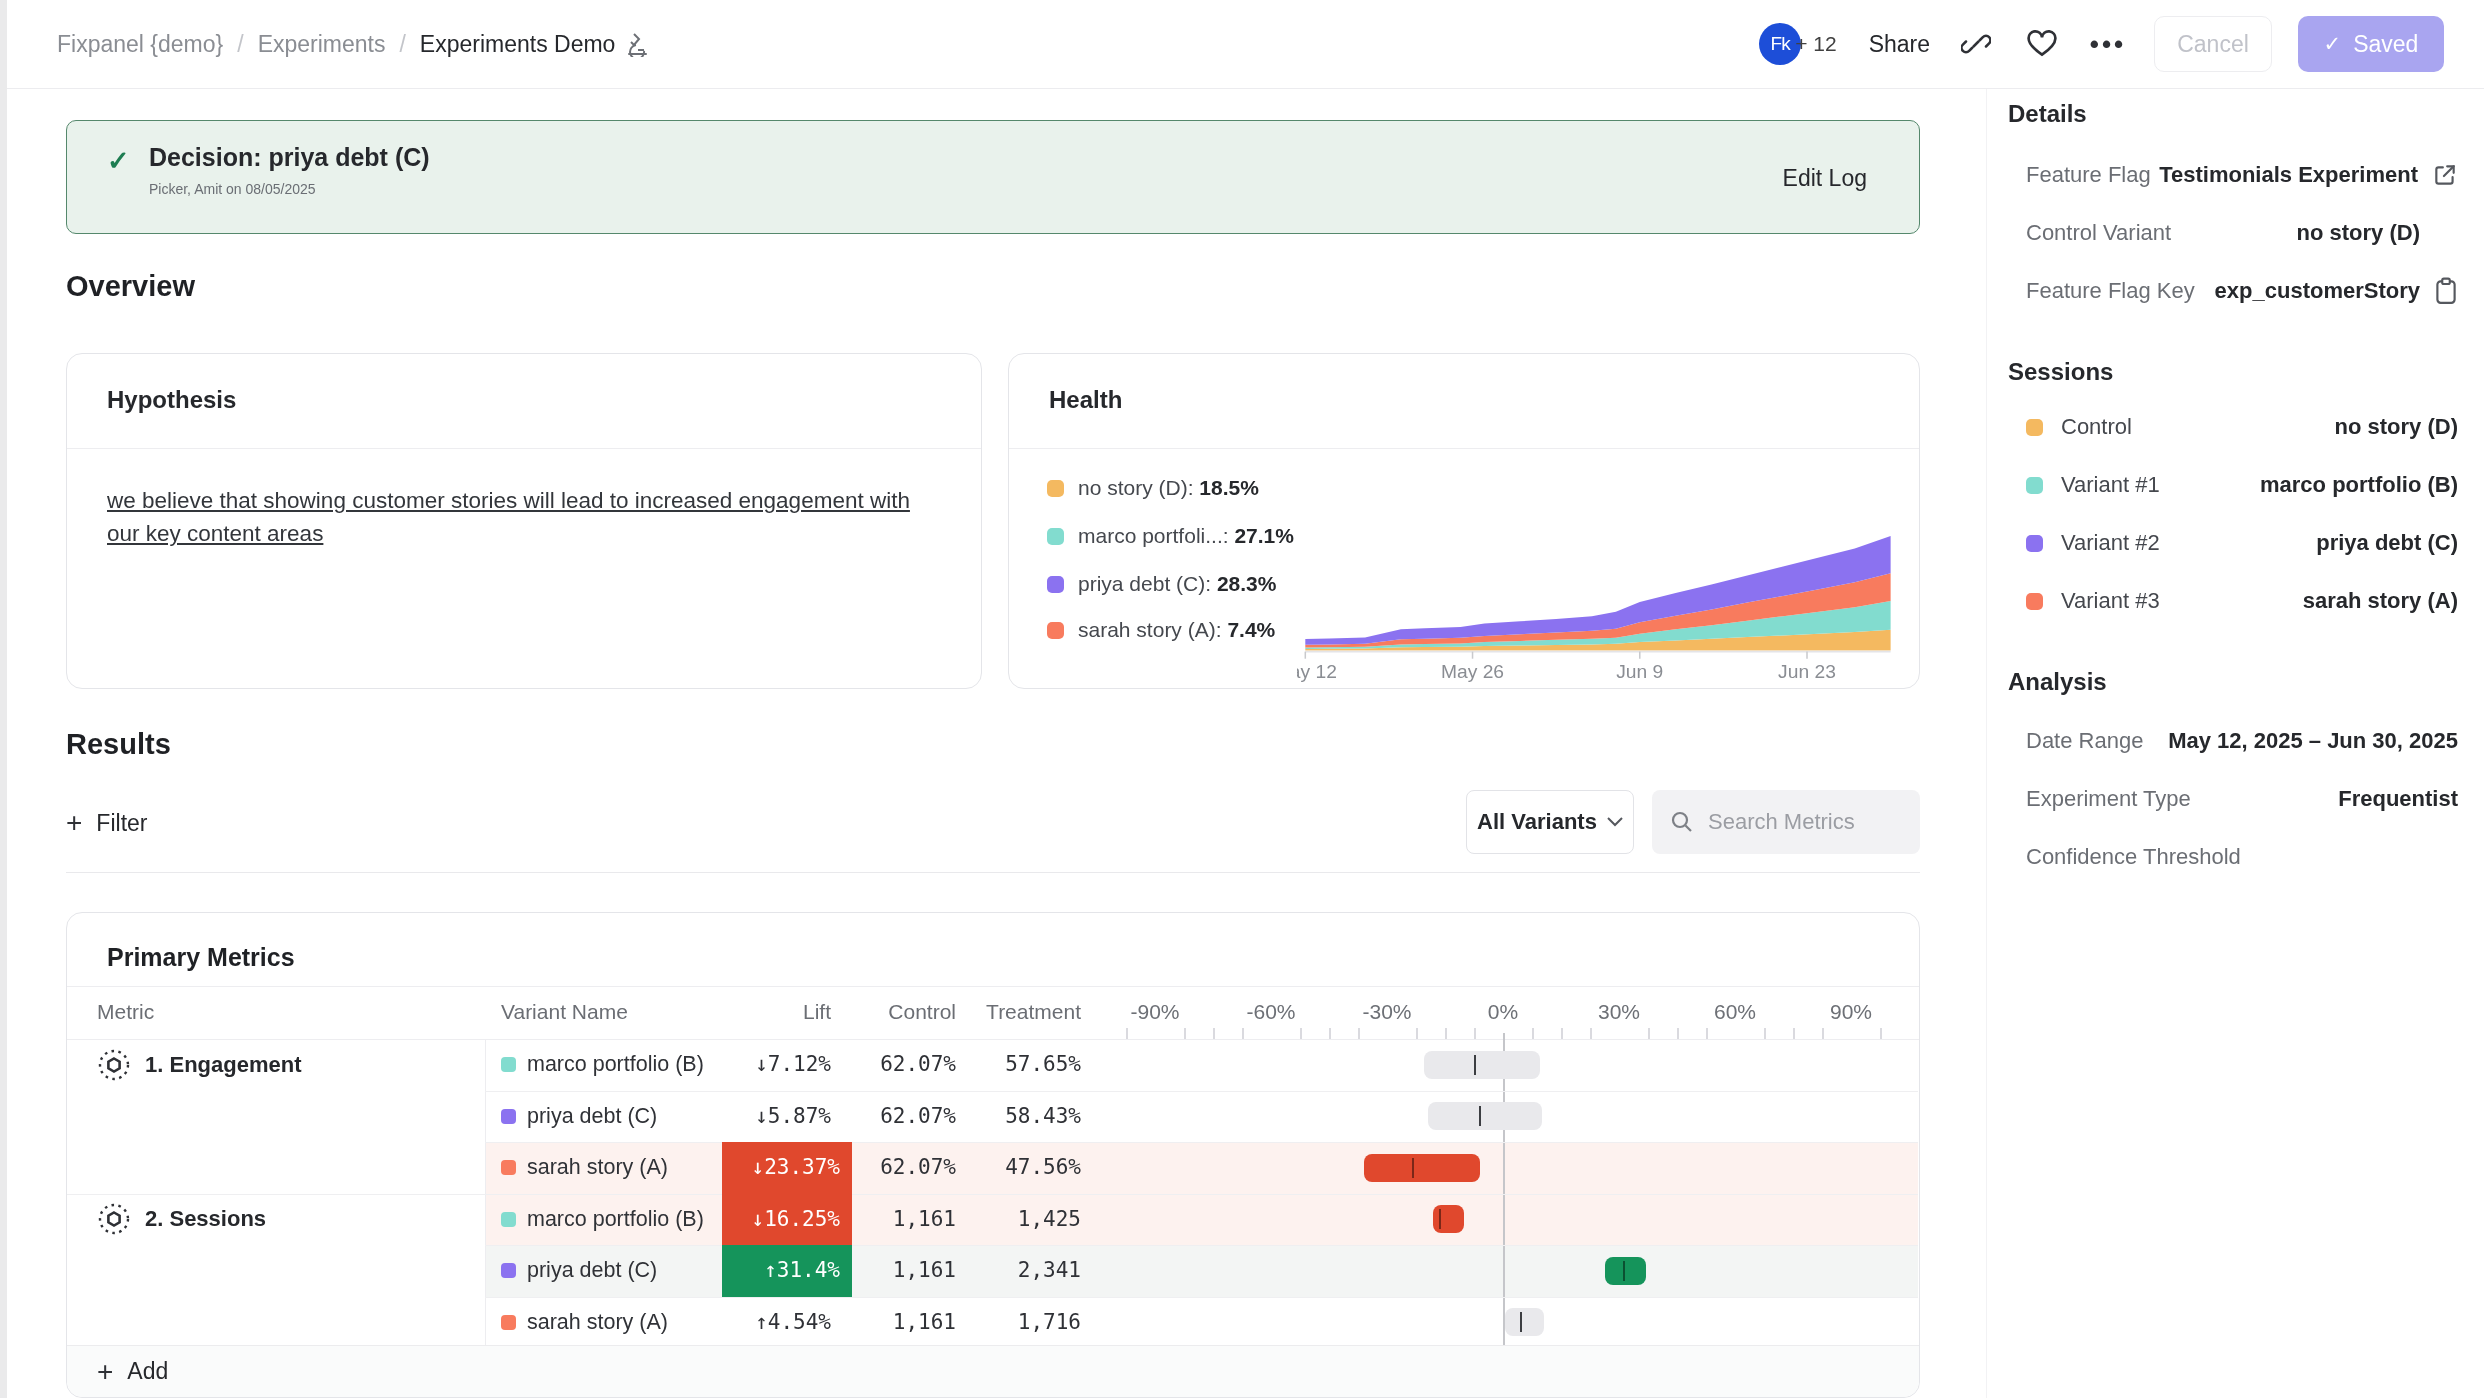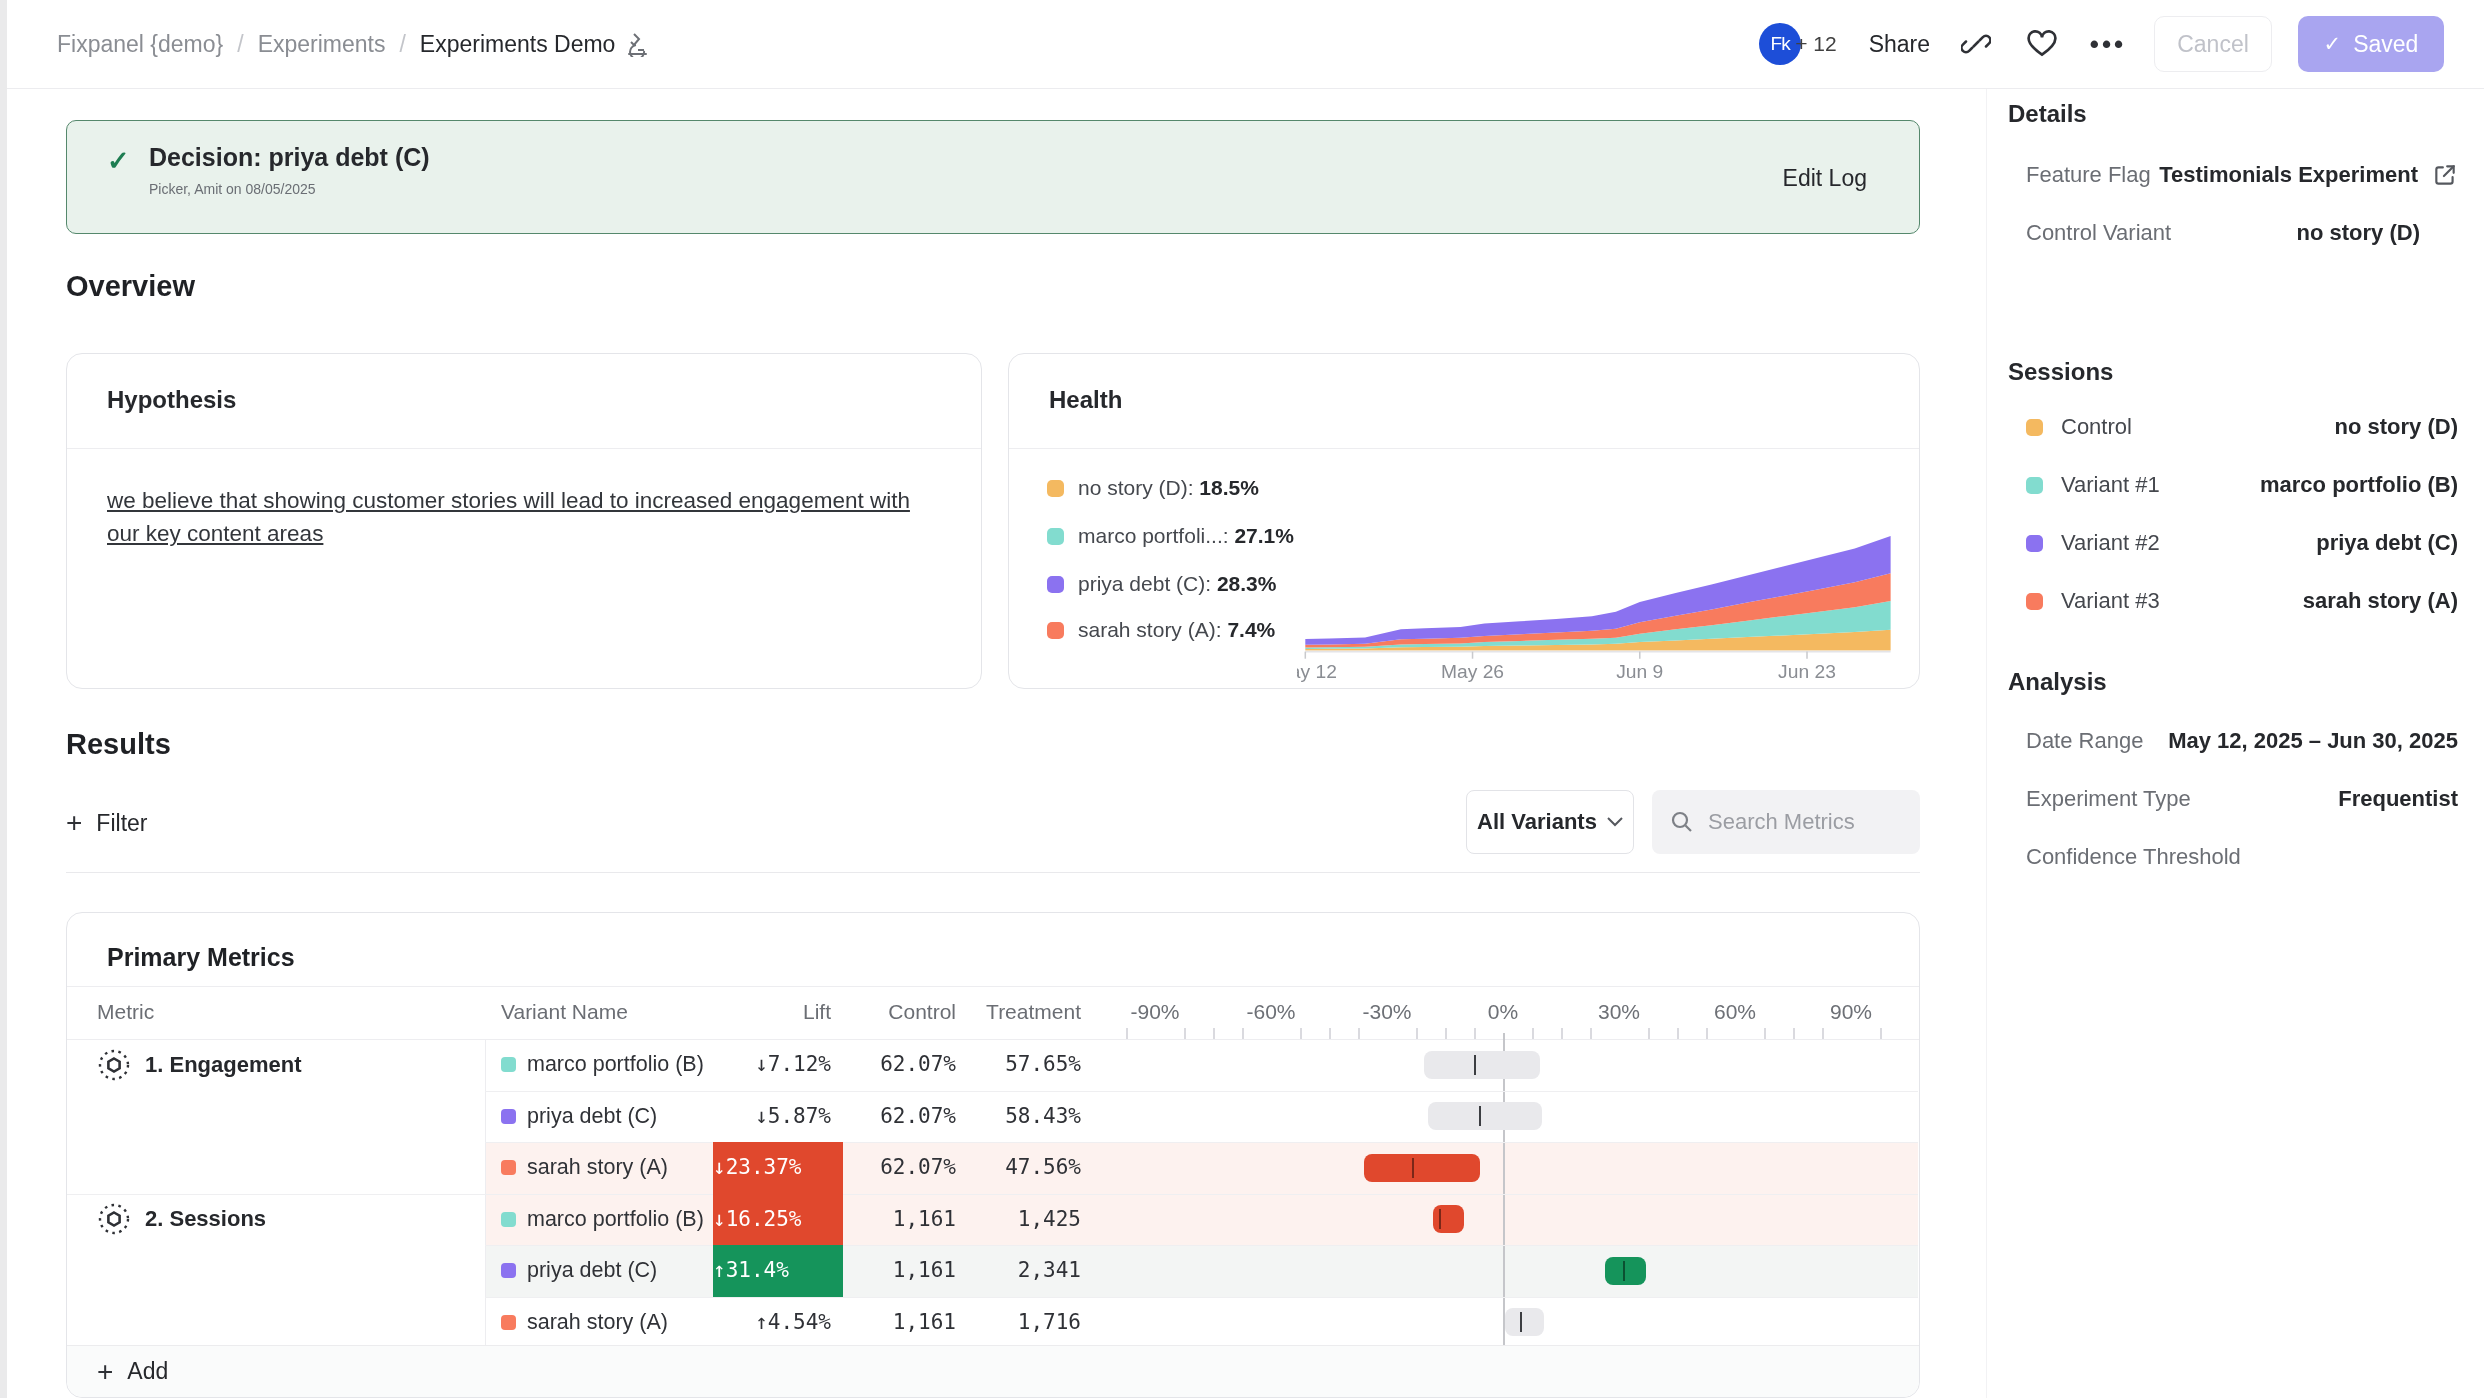--- a/index.html
+++ b/index.html
@@ -52,21 +52,21 @@
   
   .mono{font-family:"DejaVu Sans Mono",monospace;}
   .col-head{position:absolute;top:14px;font-size:21px;color:#6b6e74;}
   .axis-label{position:absolute;top:14px;width:90px;text-align:center;font-size:21px;color:#6d7076;}
   .ruler-tick{position:absolute;top:42px;width:2px;height:12px;background:#dadadf;}
   .row-abs{position:absolute;left:0;right:1px;}
   .metric-label{position:absolute;display:flex;align-items:center;gap:14px;font-size:22px;font-weight:600;color:#26282c;}
   .variant-chip{position:absolute;width:15px;height:15px;border-radius:4px;}
   .variant-name{position:absolute;font-size:21.5px;color:#303237;}
   .cellnum{position:absolute;font-size:21px;color:#2f3136;text-align:right;}
-  .badge{position:absolute;color:#fff;font-size:21px;box-sizing:border-box;padding-right:12px;}
+  .badge{position:absolute;color:#fff;font-size:21px;text-align:right;box-sizing:border-box;padding-right:12px;margin-left:9px;}
   .ci-bar{position:absolute;border-radius:8px;}
   .ci-median{position:absolute;top:4px;width:2px;height:20px;}
   .add-row{position:absolute;left:0;right:0;bottom:0;height:51px;background:#fafbfb;border-top:1px solid #ececee;border-radius:0 0 16px 16px;display:flex;align-items:center;gap:14px;padding-left:30px;font-size:23px;color:#26282c;cursor:pointer;}
   
   .sidebar-divider{left:1986px;top:89px;width:1px;height:1309px;background:#f2f2f4;}
   .sb-heading{position:absolute;left:2px;font-size:24px;font-weight:600;color:#26282c;}
   .sb-row{position:absolute;left:20px;right:0;height:58px;display:flex;align-items:center;font-size:22px;}
   .sb-label{color:#6b6e74;flex:0 0 auto;}
   .sb-value{margin-left:auto;font-weight:600;color:#26282c;text-align:right;}
   .sb-icon{margin-left:14px;color:#55585e;display:flex;align-items:center;}
@@ -337,20 +337,30 @@
             <path d="M10 5 H6 a2 2 0 0 0 -2 2 v11 a2 2 0 0 0 2 2 h11 a2 2 0 0 0 2 -2 v-4"></path>
             <path d="M14 4 h6 v6"></path>
             <path d="M20 4 L11 13"></path>
           </svg>
         </span>
       </div>
       <div class="sb-row" style="top: 204px;">
         <span class="sb-label">Control Variant</span>
         <span class="sb-value" style="padding-right: 38px;">no story (D)</span>
       </div>
+      <div class="sb-row" style="top: 262px;">
+        <span class="sb-label">Feature Flag Key</span>
+        <span class="sb-value">exp_customerStory</span>
+        <span class="sb-icon">
+          <svg width="24" height="28" viewBox="0 0 22 26" fill="none" stroke="#55585e" stroke-width="2">
+            <rect x="3" y="4" width="16" height="20" rx="3"></rect>
+            <rect x="7.5" y="1.5" width="7" height="5" rx="1.5" fill="#fff"></rect>
+          </svg>
+        </span>
+      </div>
       <div class="sb-heading" style="top: 358px;">Sessions</div>
       <div class="sb-row" style="top: 398px;">
         <span class="sb-chip" style="background: rgb(244, 185, 96);"></span>
         <span class="sb-label vr-label">Control</span>
         <span class="sb-value">no story (D)</span>
       </div>
       <div class="sb-row" style="top: 456px;">
         <span class="sb-chip" style="background: rgb(130, 220, 207);"></span>
         <span class="sb-label vr-label">Variant #1</span>
         <span class="sb-value">marco portfolio (B)</span>

